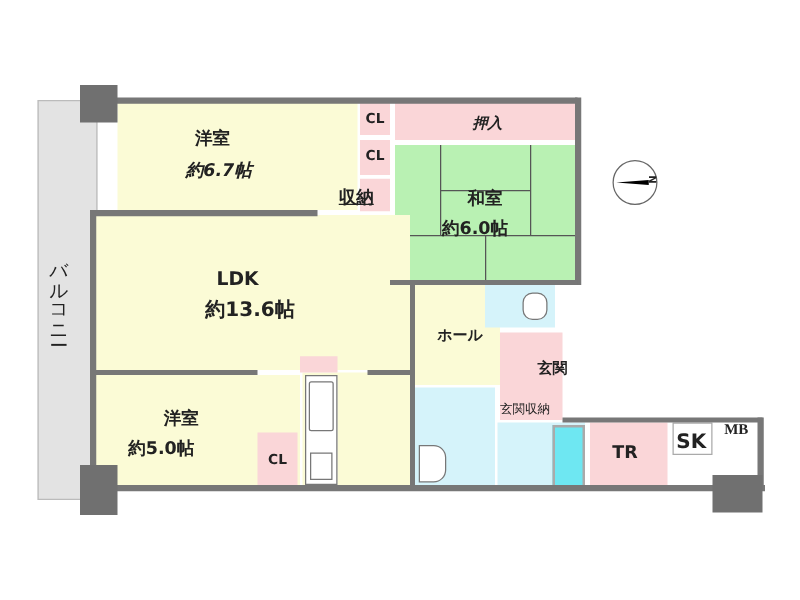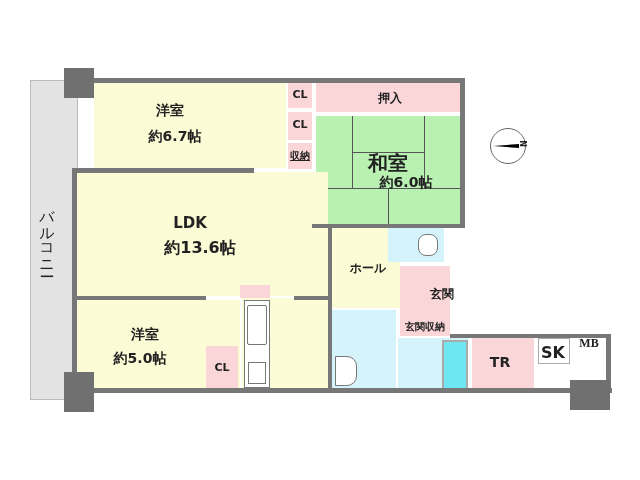--- a/index.html
+++ b/index.html
@@ -10,67 +10,67 @@
   .col{position:absolute;background:#707070;}
 </style>
 </head>
 <body>
 
 <div class="abs" style="left:30px;top:80px;width:46px;height:318px;background:#e3e3e3;border:1px solid #bbb;"></div>
 <div class="lbl" style="left:36px;top:200px;width:20px;font-size:15px;writing-mode:vertical-rl;font-weight:normal;">バルコニー</div>
 
 <div class="abs" style="left:94px;top:82px;width:192px;height:86px;background:#fbfbd6;"></div>
 <div class="lbl" style="left:140px;top:102px;width:60px;font-size:14px;">洋室</div>
-<div class="lbl" style="left:130px;top:128px;width:90px;font-size:14px;">約6.7帖</div>
+<div class="lbl" style="left:130px;top:128px;width:90px;font-size:14px;font-style:italic;">約6.7帖</div>
 
 <div class="abs" style="left:288px;top:82px;width:24px;height:26px;background:#fad6d8;"></div>
 <div class="lbl" style="left:288px;top:88px;width:24px;font-size:11px;">CL</div>
 <div class="abs" style="left:288px;top:112px;width:24px;height:28px;background:#fad6d8;"></div>
 <div class="lbl" style="left:288px;top:118px;width:24px;font-size:11px;">CL</div>
 <div class="abs" style="left:288px;top:143px;width:24px;height:26px;background:#fad6d8;"></div>
-<div class="lbl" style="left:287px;top:149px;width:26px;font-size:10px;text-decoration:underline;">収納</div>
+<div class="lbl" style="left:271px;top:149px;width:26px;font-size:14px;text-decoration:underline;">収納</div>
 
 <div class="abs" style="left:316px;top:82px;width:144px;height:30px;background:#fad6d8;"></div>
-<div class="lbl" style="left:350px;top:90px;width:80px;font-size:12px;">押入</div>
+<div class="lbl" style="left:350px;top:90px;width:80px;font-size:12px;font-style:italic;">押入</div>
 
 <div class="abs" style="left:316px;top:116px;width:144px;height:108px;background:#b9f1b3;">
   <div class="abs" style="left:36px;top:0;width:1px;height:72px;background:#555;"></div>
   <div class="abs" style="left:108px;top:0;width:1px;height:72px;background:#555;"></div>
   <div class="abs" style="left:36px;top:36px;width:72px;height:1px;background:#555;"></div>
   <div class="abs" style="left:0;top:72px;width:144px;height:1px;background:#555;"></div>
   <div class="abs" style="left:72px;top:72px;width:1px;height:36px;background:#555;"></div>
 </div>
-<div class="lbl" style="left:356px;top:150px;width:64px;font-size:20px;">和室</div>
-<div class="lbl" style="left:364px;top:174px;width:84px;font-size:14px;">約6.0帖</div>
+<div class="lbl" style="left:356px;top:150px;width:64px;font-size:14px;">和室</div>
+<div class="lbl" style="left:338px;top:174px;width:84px;font-size:14px;">約6.0帖</div>
 
 <div class="abs" style="left:76px;top:172px;width:252px;height:124px;background:#fbfbd6;"></div>
 <div class="lbl" style="left:160px;top:214px;width:60px;font-size:15px;">LDK</div>
 <div class="lbl" style="left:150px;top:238px;width:100px;font-size:16px;">約13.6帖</div>
 
 <div class="abs" style="left:76px;top:300px;width:164px;height:88px;background:#fbfbd6;"></div>
 <div class="lbl" style="left:115px;top:326px;width:60px;font-size:14px;">洋室</div>
-<div class="lbl" style="left:98px;top:350px;width:84px;font-size:14px;">約5.0帖</div>
+<div class="lbl" style="left:87px;top:350px;width:84px;font-size:14px;">約5.0帖</div>
 <div class="abs" style="left:206px;top:346px;width:32px;height:42px;background:#fad6d8;"></div>
 <div class="lbl" style="left:206px;top:361px;width:32px;font-size:11px;">CL</div>
 
 <div class="abs" style="left:242px;top:298px;width:86px;height:90px;background:#fbfbd6;"></div>
 <div class="abs" style="left:240px;top:285px;width:30px;height:13px;background:#fad6d8;"></div>
 <div class="abs" style="left:244px;top:300px;width:24px;height:86px;background:#fff;border:1px solid #777;"></div>
 <div class="abs" style="left:247px;top:305px;width:18px;height:38px;border:1px solid #777;border-radius:2px;"></div>
 <div class="abs" style="left:248px;top:362px;width:16px;height:20px;border:1px solid #777;"></div>
 
 <div class="abs" style="left:332px;top:228px;width:68px;height:80px;background:#fbfbd6;"></div>
 <div class="lbl" style="left:340px;top:260px;width:56px;font-size:12px;">ホール</div>
 
 <div class="abs" style="left:388px;top:228px;width:56px;height:34px;background:#d5f3fa;"></div>
 <div class="abs" style="left:418px;top:234px;width:18px;height:20px;border:1px solid #777;border-radius:8px;background:#fff;"></div>
 
 <div class="abs" style="left:400px;top:266px;width:50px;height:70px;background:#fad6d8;"></div>
 <div class="lbl" style="left:417px;top:286px;width:50px;font-size:12px;">玄関</div>
-<div class="lbl" style="left:400px;top:320px;width:50px;font-size:10px;font-weight:bold;">玄関収納</div>
+<div class="lbl" style="left:400px;top:320px;width:30px;font-size:10px;font-weight:normal;">玄関収納</div>
 
 <div class="abs" style="left:332px;top:310px;width:64px;height:78px;background:#d5f3fa;"></div>
 <div class="abs" style="left:335px;top:356px;width:20px;height:28px;border:1px solid #777;border-radius:0 10px 10px 0;background:#fff;"></div>
 <div class="abs" style="left:398px;top:338px;width:70px;height:50px;background:#d5f3fa;"></div>
 <div class="abs" style="left:442px;top:340px;width:22px;height:46px;background:#6ee7f2;border:2px solid #aaa;"></div>
 
 <div class="abs" style="left:472px;top:338px;width:62px;height:50px;background:#fad6d8;"></div>
 <div class="lbl" style="left:472px;top:354px;width:56px;font-size:14px;">TR</div>
 
 <div class="abs" style="left:538px;top:338px;width:30px;height:24px;background:#fff;border:1px solid #aaa;"></div>

